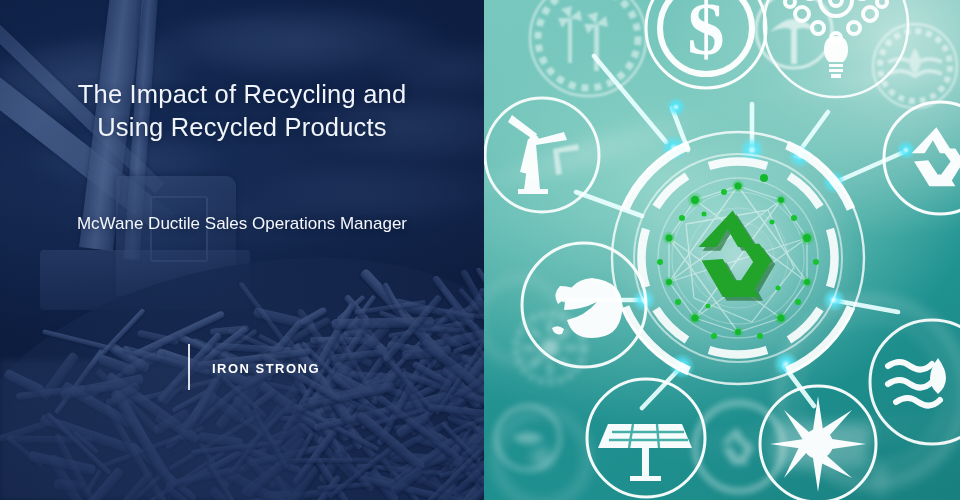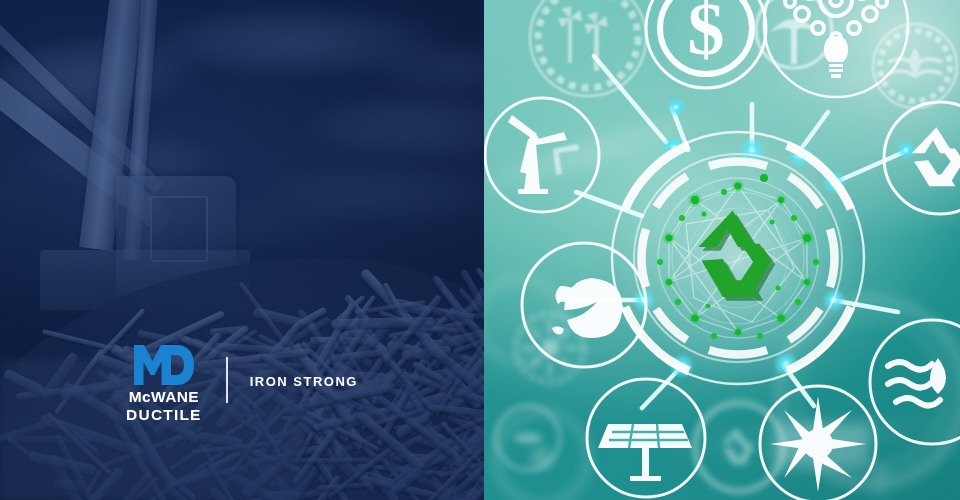--- a/index.html
+++ b/index.html
@@ -580,40 +580,32 @@
         <div class="pipe thin dim" style="left: 424.6px; top: 152.4px; width: 115.7px; transform: rotate(49.6deg); opacity: 0.46;"></div>
         <div class="pipe dim" style="left: 255.7px; top: 174.1px; width: 89.3px; transform: rotate(29.8deg); opacity: 0.83;"></div>
       </div>
 
     <div class="left-tint"></div>
     <div class="left-grade"></div>
     <div class="left-darken"></div>
 
     <div class="left-content">
 
+      <div class="subtitle">
+        <span>The Impact of Recycling and</span><br>
+        <span>Using Recycled Products</span>
+      </div>
 
       <div class="byline">
         <br>
+        <span>McWane Ductile Sales Operations Manager</span>
       </div>
     </div>
 
     <div class="logo-lockup">
-      <div class="logo-mark-wrap">
-        <svg class="md-mark" width="62" height="42" viewBox="0 0 62 42">
-
-          <path d="M1 41 L1 1 L11 1 L19.5 17 L28 1 L38 1 L38 41 L28.5 41 L28.5 17.5 L21.5 31 L17.5 31 L10.5 17.5 L10.5 41 Z" fill="#1b82d2"></path>
-
-          <path d="M32 1 L44 1 C55 1 61 9 61 21 C61 33 55 41 44 41 L32 41 L32 31 L43 31
-                   C48.5 31 51 27.5 51 21 C51 14.5 48.5 11 43 11 L32 11 Z" fill="#1b82d2"></path>
-        </svg>
-        <div class="logo-wordmark">
-          <span class="w1">McWANE</span>
-          <span class="w2">DUCTILE</span>
-        </div>
-      </div>
       <div class="logo-divider"></div>
       <div class="logo-tagline">IRON STRONG</div>
     </div>
   </div>
 
   <div id="right-panel">
     <div class="streak s1"></div>
     <div class="streak s2"></div>
     <div class="streak s3"></div>
 

